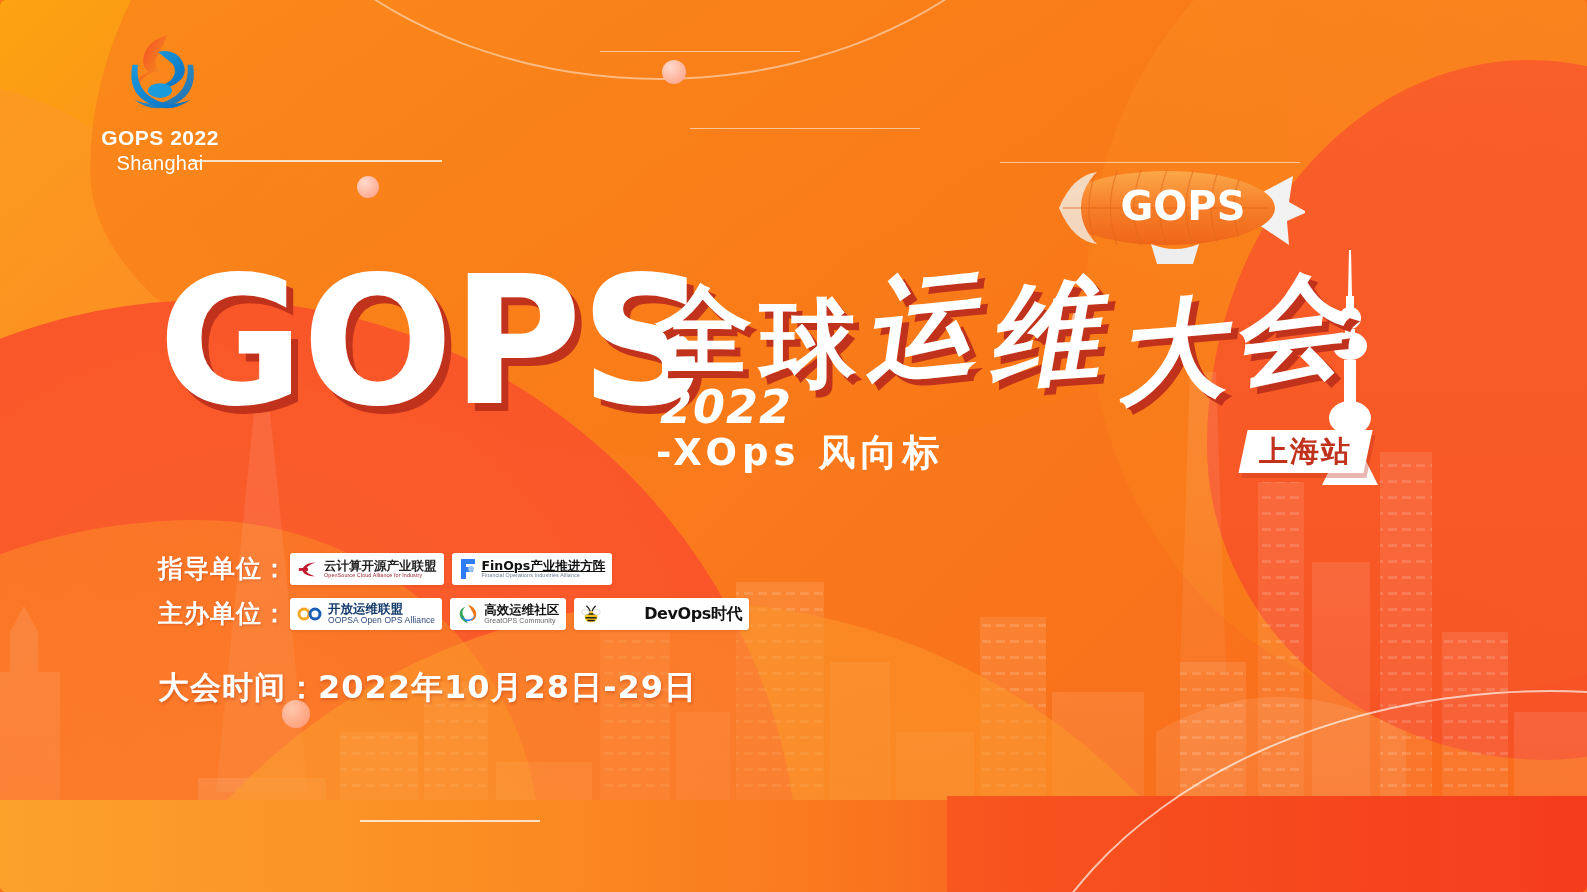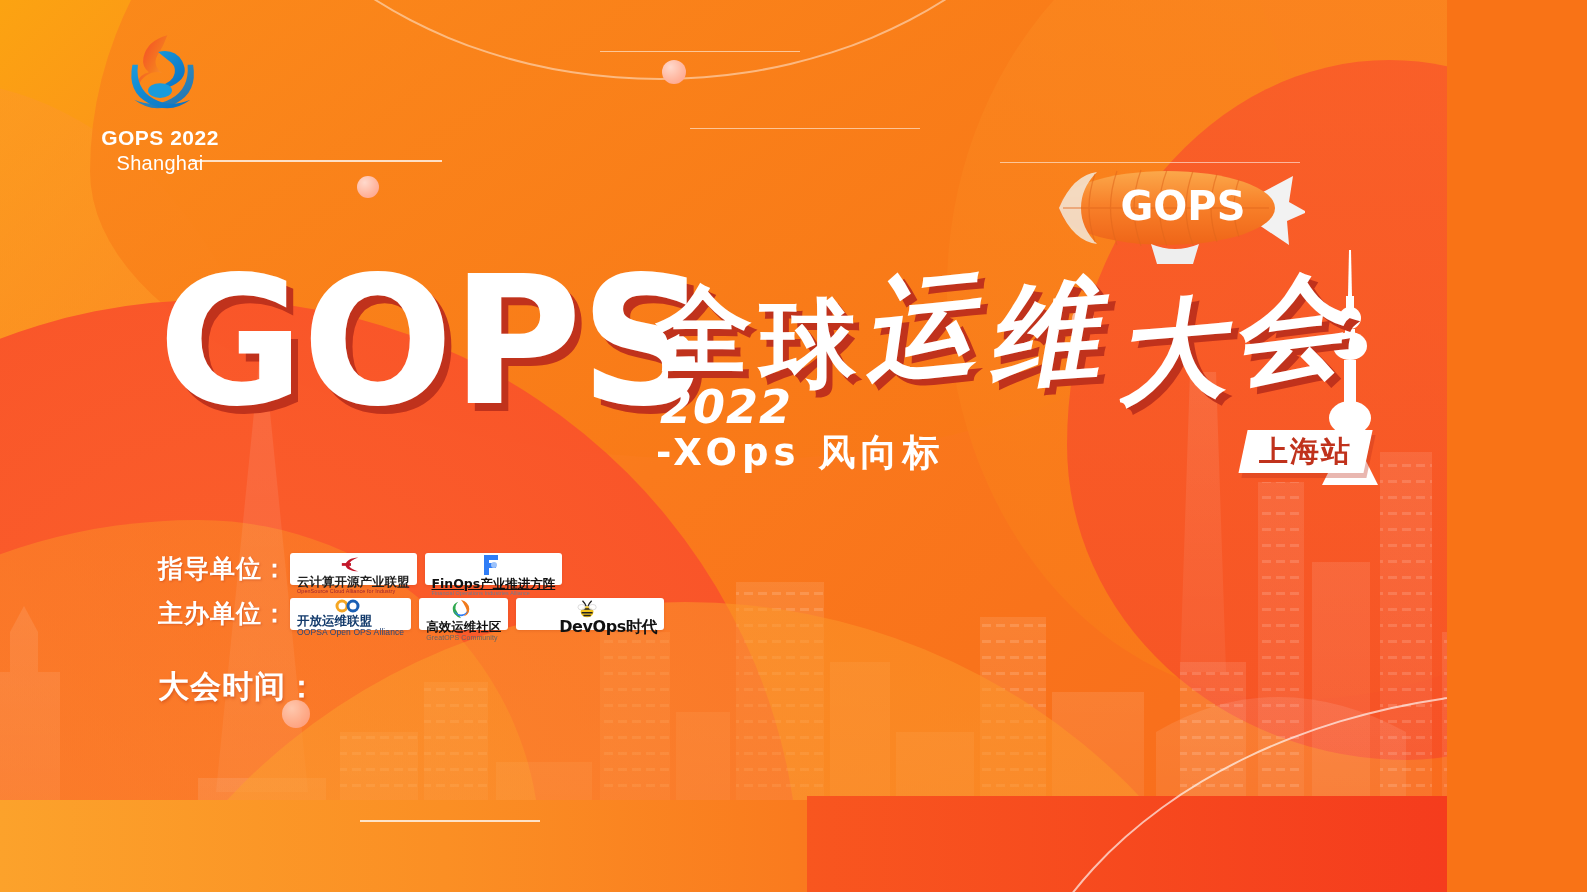--- a/index.html
+++ b/index.html
@@ -5,23 +5,24 @@
   * { box-sizing: border-box; margin: 0; padding: 0; }
   html, body {
     width: 1587px; height: 892px;
     overflow: hidden;
     background: #f97316;
     font-family: "Liberation Sans", "DejaVu Sans", sans-serif;
   }
 
   #banner {
     position: relative;
-    width: 1447px; height: 892px;
+    width: 1587px; height: 892px;
     overflow: hidden;
     background: linear-gradient(135deg, #fca311 0%, #fb8b1e 22%, #fa7a1c 48%, #f9731b 70%, #f96a1e 100%);
+    border-radius: 6px;
   }
 
   
   .blob { position: absolute; pointer-events: none; }
 
   .blob-orange-top {
     left: 90px; top: -300px;
     width: 1200px; height: 760px;
     background: linear-gradient(150deg, #fb8a1c 0%, #f97d18 60%, #f87516 100%);
     border-radius: 50% 50% 46% 54% / 62% 58% 42% 38%;
@@ -191,21 +192,20 @@
     letter-spacing: 1px; width: 132px; flex: 0 0 132px;
     font-family: "DejaVu Sans", "Liberation Sans", sans-serif;
     text-shadow: 1px 1px 2px rgba(170,45,20,.35);
   }
   .logo-card {
     background: #ffffff; border-radius: 3px;
     height: 32px; margin-right: 8px;
     display: flex; align-items: center;
     padding: 0 7px;
     box-shadow: 0 1px 3px rgba(150,40,15,.18);
-    flex-direction: column;
   }
   .logo-card .mark { flex: 0 0 auto; margin-right: 5px; display: block; }
   .logo-card .txt { display: flex; flex-direction: column; justify-content: center; }
   .logo-card .txt .cn {
     font-size: 12.5px; font-weight: bold; line-height: 13px;
     color: #222; white-space: nowrap;
     font-family: "DejaVu Sans", "Liberation Sans", sans-serif;
   }
   .logo-card .txt .en {
     font-size: 5.4px; line-height: 7px; color: #9a2230;
@@ -469,18 +469,19 @@
         <div class="txt">
           <div class="cn">DevOps时代</div>
         </div>
       </div>
     </div>
   </div>
 
   <div id="event-info">
     <div class="info-line">
       <span class="info-label">大会时间：</span>
+      <span class="info-value">2022年10月28日-29日</span>
     </div>
     <div class="info-line">
     </div>
   </div>
 
 </div>
 
 </body></html>

